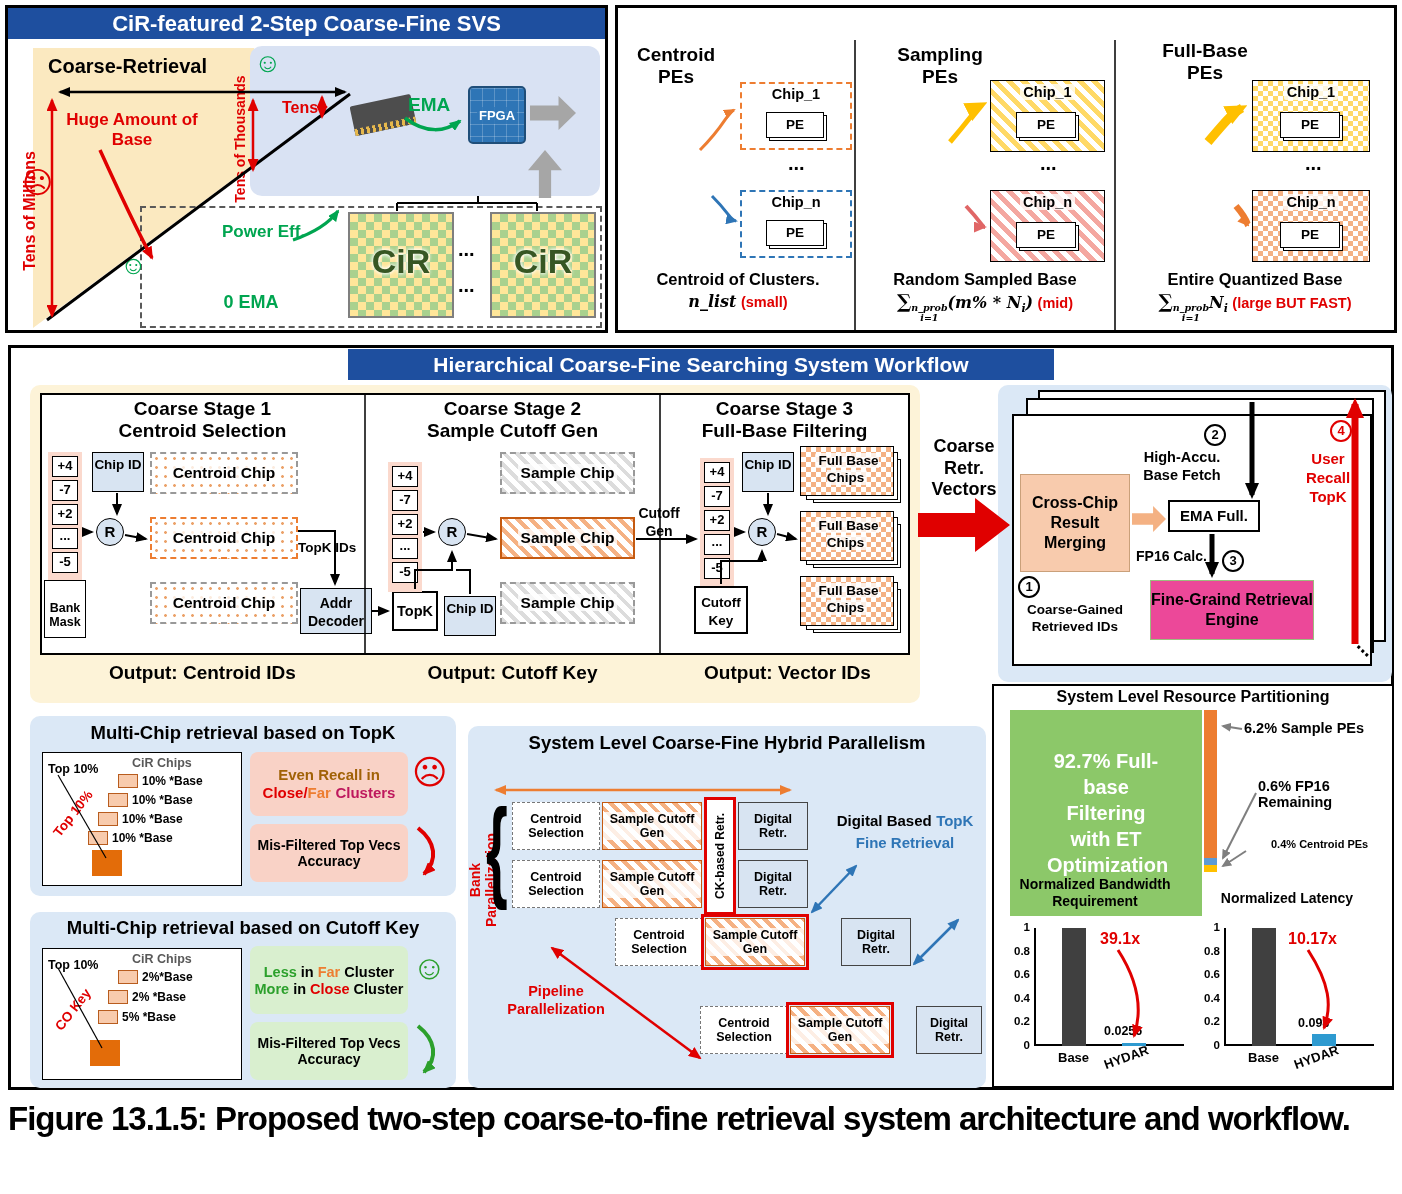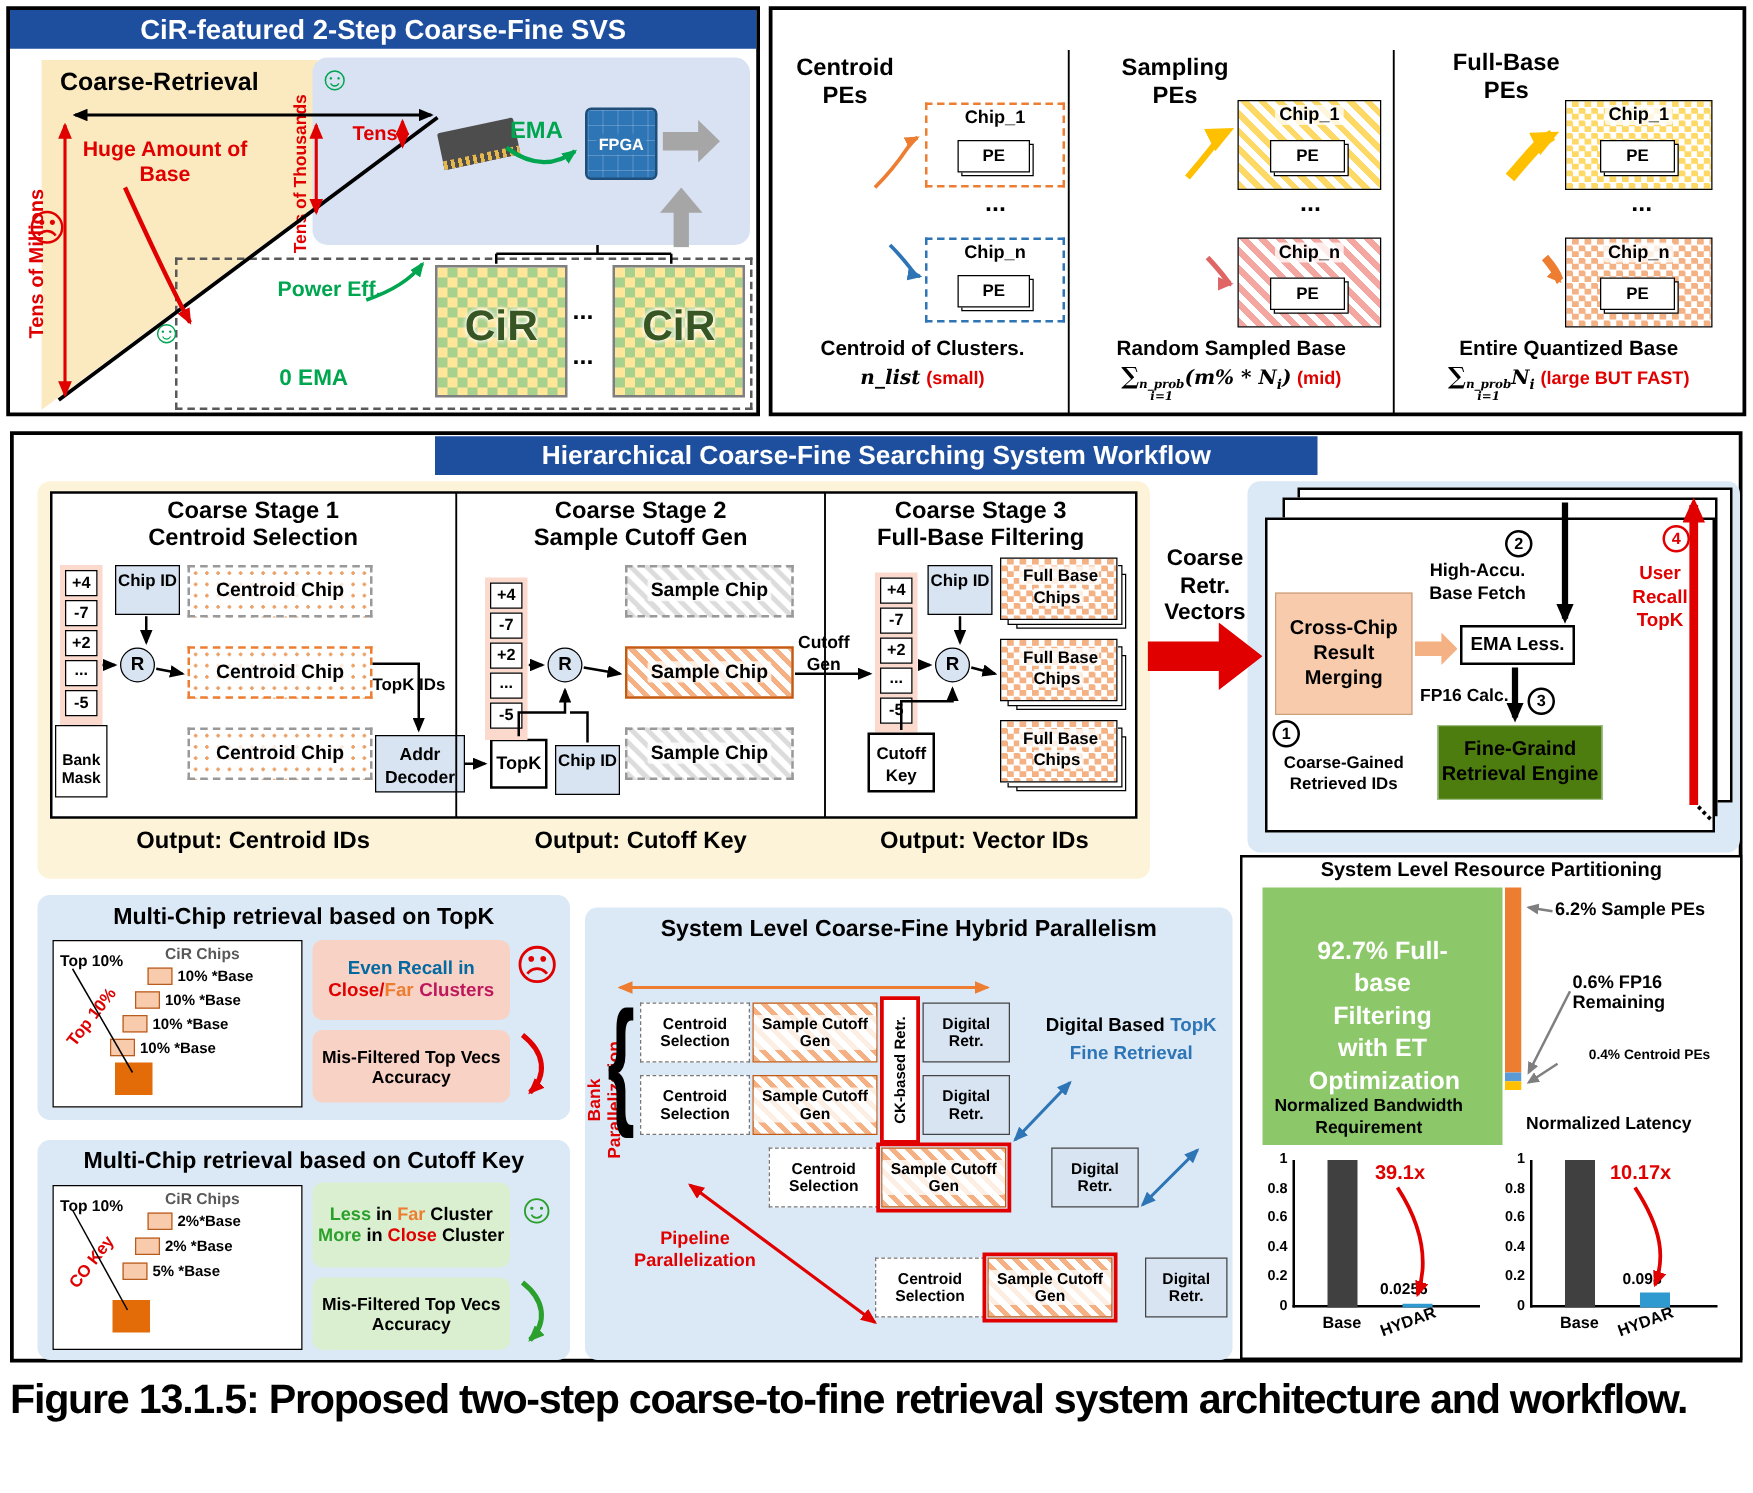--- a/index.html
+++ b/index.html
@@ -259,24 +259,24 @@
   <div class="blockarrow" style="left:918px;top:498px;width:92px;height:54px;background:#e00000"></div>
 
   <div class="box" style="left:1038px;top:390px;width:348px;height:252px"></div>
   <div class="box" style="left:1026px;top:398px;width:348px;height:255px"></div>
   <div class="box" style="left:1012px;top:414px;width:360px;height:252px;border-width:2.5px"></div>
 
   <div class="ncirc" style="left:1204px;top:424px">2</div>
   <div class="abs b ctr" style="left:1132px;top:448px;width:100px;font-size:14.5px;line-height:1.25">High-Accu. Base Fetch</div>
   <div class="abs flexc b ctr" style="left:1020px;top:474px;width:110px;height:98px;background:#f8cbad;border:1px solid #caa07a;font-size:16px;line-height:1.25">Cross-Chip Result Merging</div>
   <div class="blockarrow" style="left:1132px;top:506px;width:34px;height:26px;background:#f4b183"></div>
-  <div class="box b ctr" style="left:1168px;top:500px;width:92px;height:32px;font-size:15px;line-height:28px">EMA Less.</div>
+  <div class="box b ctr" style="left:1168px;top:500px;width:92px;height:32px;font-size:15px;line-height:28px">EMA Full.</div>
   <div class="abs b" style="left:1136px;top:548px;width:72px;font-size:14px">FP16 Calc.</div>
   <div class="ncirc" style="left:1222px;top:550px">3</div>
-  <div class="abs flexc b ctr" style="left:1150px;top:580px;width:132px;height:60px;background:#4d7c0f;border:1px solid #9bbd7e;font-size:16px;line-height:1.25">Fine-Graind Retrieval Engine</div>
+  <div class="abs flexc b ctr" style="left:1150px;top:580px;width:164px;height:60px;background:#ec4899;border:1px solid #9bbd7e;font-size:16px;line-height:1.25">Fine-Graind Retrieval Engine</div>
   <div class="ncirc" style="left:1018px;top:576px">1</div>
   <div class="abs b ctr" style="left:1012px;top:602px;width:126px;font-size:13.5px;line-height:1.25">Coarse-Gained Retrieved IDs</div>
   <div class="ncirc red" style="left:1330px;top:420px">4</div>
   <div class="abs b ctr" style="left:1300px;top:450px;width:56px;font-size:15px;color:#e00000;line-height:1.25">User Recall TopK</div>
   <div class="abs b" style="left:1358px;top:636px;font-size:20px;transform:rotate(45deg)">...</div>
 
   <div class="abs" style="left:30px;top:716px;width:426px;height:180px;background:#dbe8f6;border-radius:10px"></div>
   <div class="abs b ctr" style="left:30px;top:722px;width:426px;font-size:18.5px">Multi-Chip retrieval based on TopK</div>
   <div class="box" style="left:42px;top:752px;width:200px;height:134px;border-width:1.5px"></div>
   <div class="abs b" style="left:48px;top:762px;font-size:12.5px">Top 10%</div>
@@ -293,21 +293,21 @@
       <span class="pad"></span>
       <span class="lbl">10% *Base</span>
     </div>
   <div class="chiprow" style="left:88px;top:831px">
       <span class="pad"></span>
       <span class="lbl">10% *Base</span>
     </div>
   <div class="abs b" style="left:36px;top:806px;width:74px;font-size:13.5px;color:#e00000;transform:rotate(-52deg);text-align:center">Top 10%</div>
   <div class="abs" style="left:92px;top:850px;width:30px;height:26px;background:#e36c09"></div>
   <div class="abs" style="left:250px;top:752px;width:158px;height:64px;background:#f9d2c6;border-radius:8px;display:flex;flex-direction:column;align-items:center;justify-content:center">
-    <div><span class="b" style="font-size:15px;color:#0369a1">Even Recall in</span></div>
+    <div><span class="b" style="font-size:15px;color:#a16207">Even Recall in</span></div>
     <div>
       <span class="b" style="font-size:15px;color:#e00000">Close</span><span class="b" style="font-size:15px;color:#e00000">/</span><span class="b" style="font-size:15px;color:#ed7d31">Far</span>
       <span class="b" style="font-size:15px;color:#be185d">Clusters</span>
     </div>
   </div>
   <div class="abs" style="left:412px;top:752px;font-size:34px;color:#e00000">☹</div>
   <div class="abs" style="left:250px;top:824px;width:158px;height:58px;background:#f9d2c6;border-radius:8px;display:flex;flex-direction:column;align-items:center;justify-content:center">
     <div class="b" style="font-size:14px">Mis-Filtered Top Vecs</div>
     <div class="b" style="font-size:14px">Accuracy</div>
   </div>

